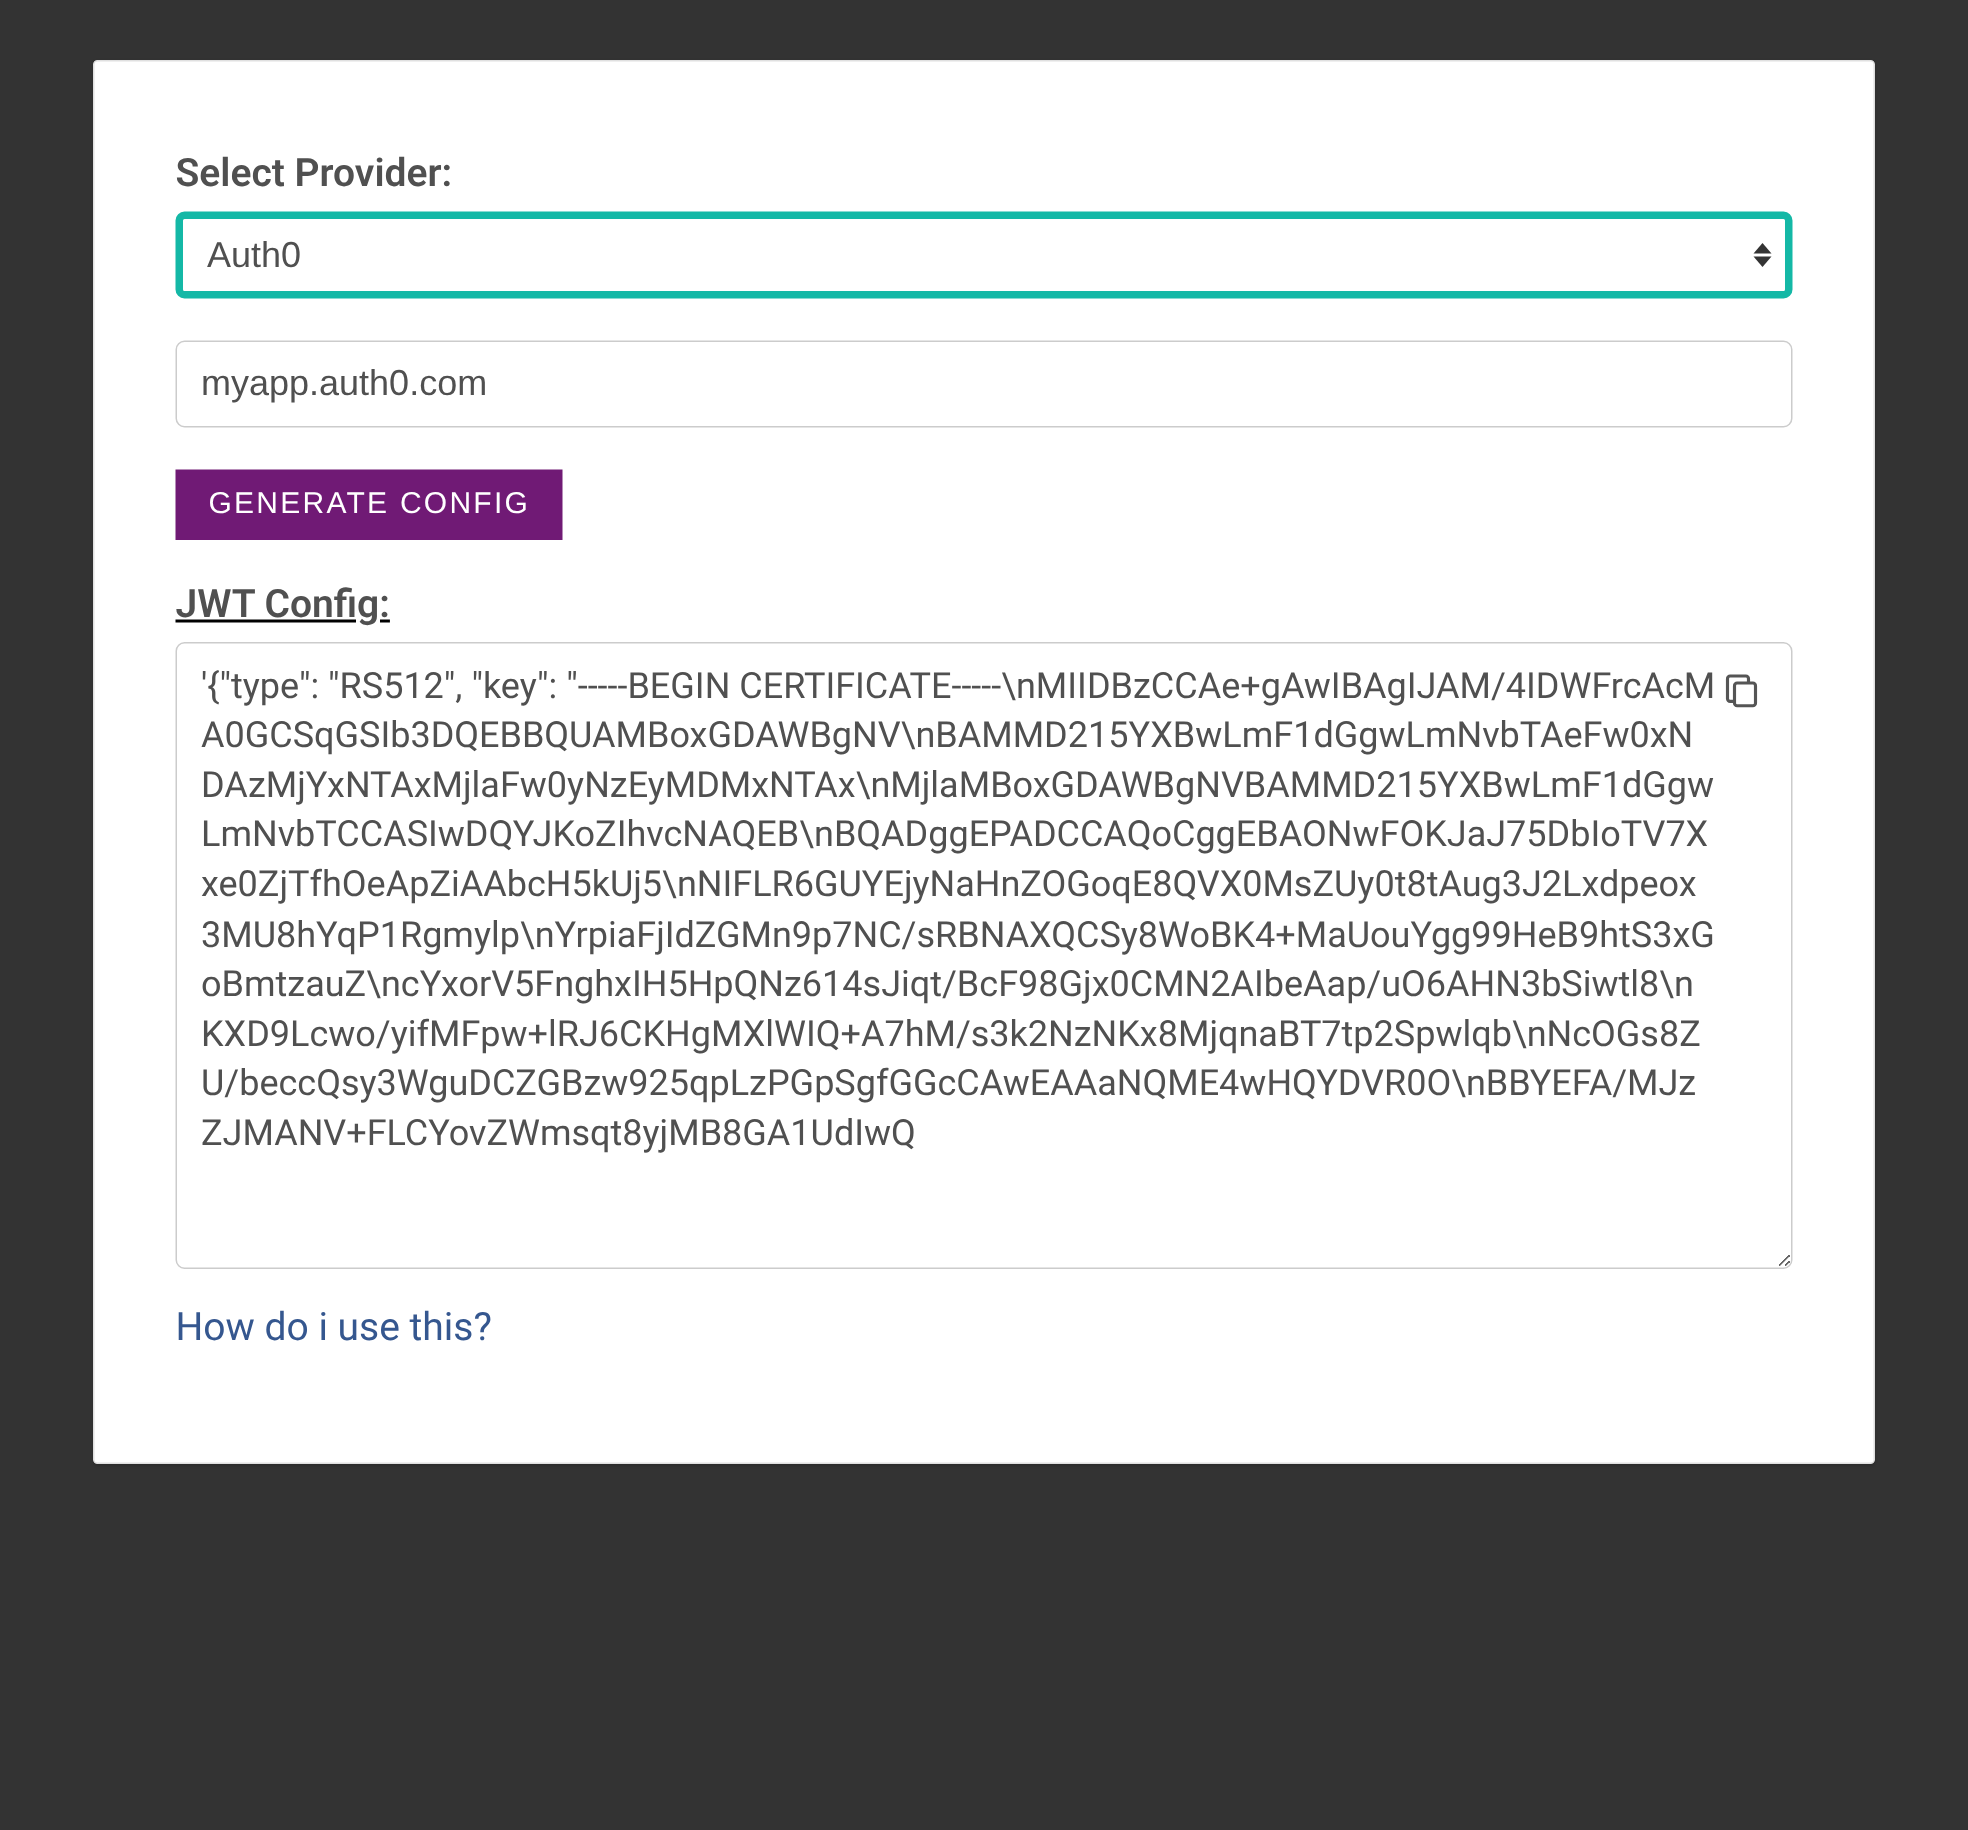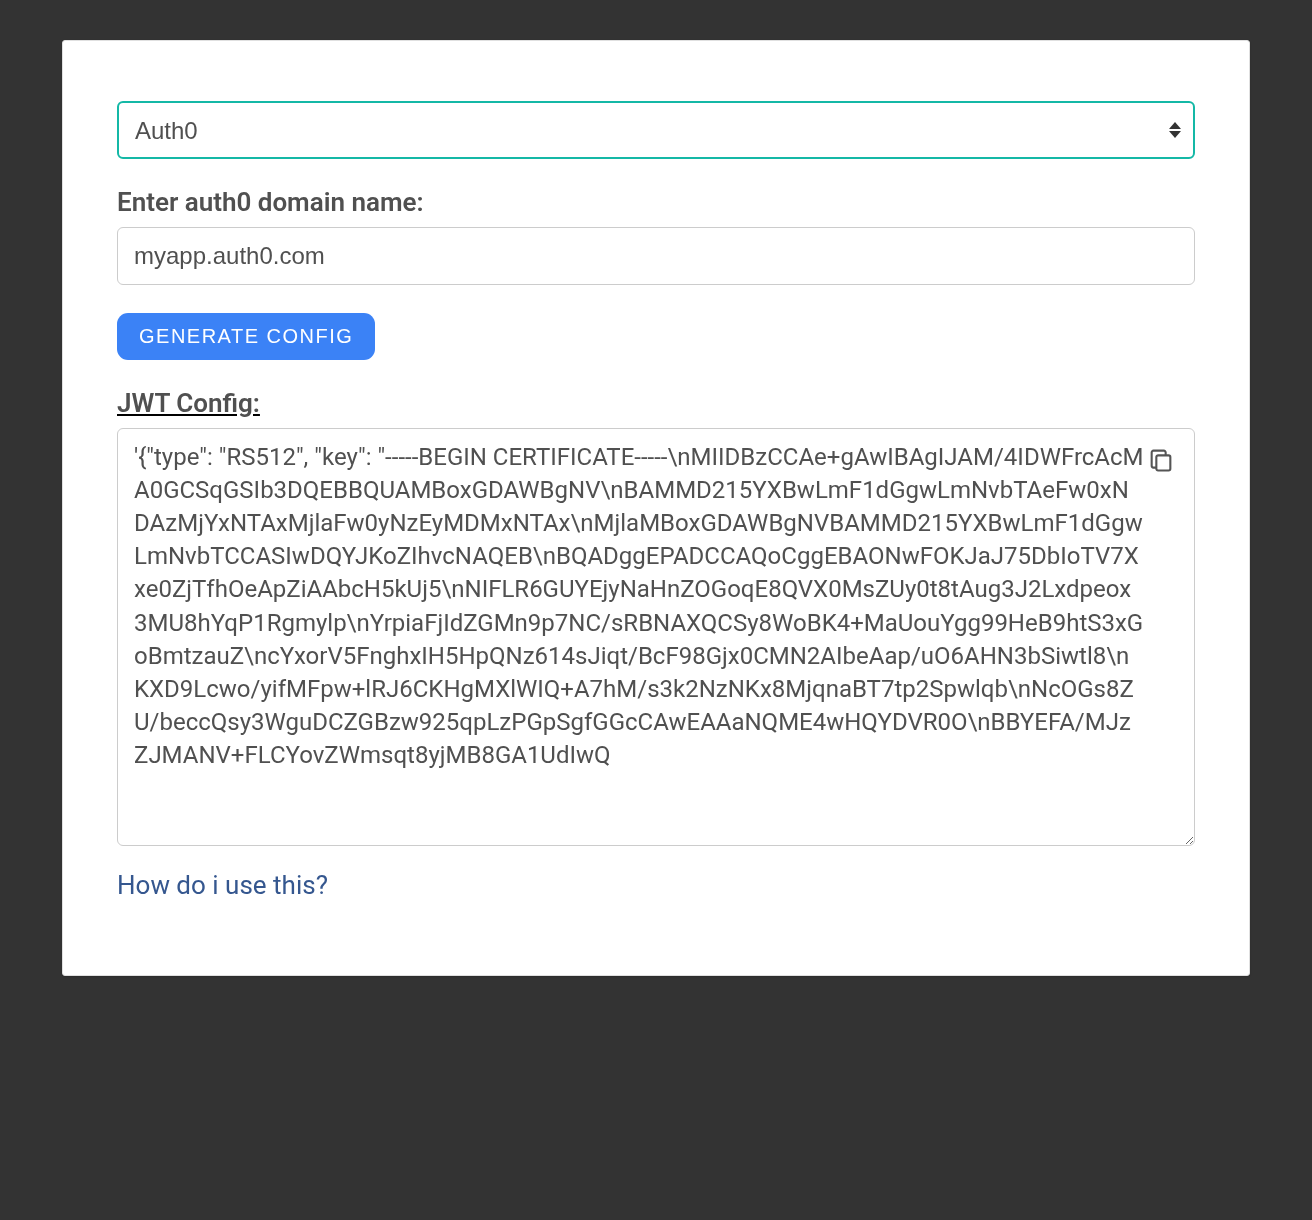--- a/index.html
+++ b/index.html
@@ -30,21 +30,21 @@
     .select-wrapper {
       position: relative;
       width: 100%;
     }
     .select {
       width: 100%;
       height: 58px;
       font-size: 24px;
       color: #505050;
       padding: 0 40px 0 16px;
-      border: 2px solid #14b8a6;
+      border: 5px solid #14b8a6;
       border-radius: 6px;
       background: #ffffff;
       appearance: none;
       -webkit-appearance: none;
       cursor: pointer;
     }
     .select-caret {
       position: absolute;
       right: 14px;
       top: 50%;
@@ -70,27 +70,27 @@
       width: 100%;
       height: 58px;
       font-size: 24px;
       color: #505050;
       padding: 0 16px;
       border: 1px solid #cccccc;
       border-radius: 6px;
       background: #ffffff;
     }
     .btn {
-      background: #3b82f6;
+      background: #701a75;
       color: #ffffff;
       font-size: 20px;
       font-weight: 500;
       letter-spacing: 1.5px;
       border: none;
-      border-radius: 11px;
+      border-radius: 0;
       padding: 12px 22px;
       cursor: pointer;
       text-transform: uppercase;
       margin-bottom: 28px;
     }
     .config-wrapper {
       position: relative;
       width: 100%;
     }
     .config-textarea {
@@ -124,33 +124,33 @@
       display: inline-block;
       margin-top: 20px;
     }
   </style>
 </head>
 <body>
 
 <div class="card">
 
   <div class="field-group">
+    <label class="label">Select Provider:</label>
     <div class="select-wrapper">
       <select class="select">
         <option>Auth0</option>
       </select>
       <span class="select-caret">
         <span class="caret-up"></span>
         <span class="caret-down"></span>
       </span>
     </div>
   </div>
 
   <div class="field-group">
-    <label class="label">Enter auth0 domain name:</label>
     <input type="text" class="text-input" value="myapp.auth0.com" style="">
   </div>
 
   <button class="btn">Generate Config</button>
 
   <div class="field-group" style="margin-bottom:0;text-decoration:underline;">
     <label class="label">JWT Config:</label>
     <div class="config-wrapper">
       <textarea class="config-textarea" style="">'{"type": "RS512", "key": "-----BEGIN CERTIFICATE-----\nMIIDBzCCAe+gAwIBAgIJAM/4IDWFrcAcMA0GCSqGSIb3DQEBBQUAMBoxGDAWBgNV\nBAMMD215YXBwLmF1dGgwLmNvbTAeFw0xNDAzMjYxNTAxMjlaFw0yNzEyMDMxNTAx\nMjlaMBoxGDAWBgNVBAMMD215YXBwLmF1dGgwLmNvbTCCASIwDQYJKoZIhvcNAQEB\nBQADggEPADCCAQoCggEBAONwFOKJaJ75DbIoTV7Xxe0ZjTfhOeApZiAAbcH5kUj5\nNIFLR6GUYEjyNaHnZOGoqE8QVX0MsZUy0t8tAug3J2Lxdpeox3MU8hYqP1Rgmylp\nYrpiaFjIdZGMn9p7NC/sRBNAXQCSy8WoBK4+MaUouYgg99HeB9htS3xGoBmtzauZ\ncYxorV5FnghxIH5HpQNz614sJiqt/BcF98Gjx0CMN2AIbeAap/uO6AHN3bSiwtl8\nKXD9Lcwo/yifMFpw+lRJ6CKHgMXlWIQ+A7hM/s3k2NzNKx8MjqnaBT7tp2Spwlqb\nNcOGs8ZU/beccQsy3WguDCZGBzw925qpLzPGpSgfGGcCAwEAAaNQME4wHQYDVR0O\nBBYEFA/MJzZJMANV+FLCYovZWmsqt8yjMB8GA1UdIwQ</textarea>
       <span class="copy-icon">

